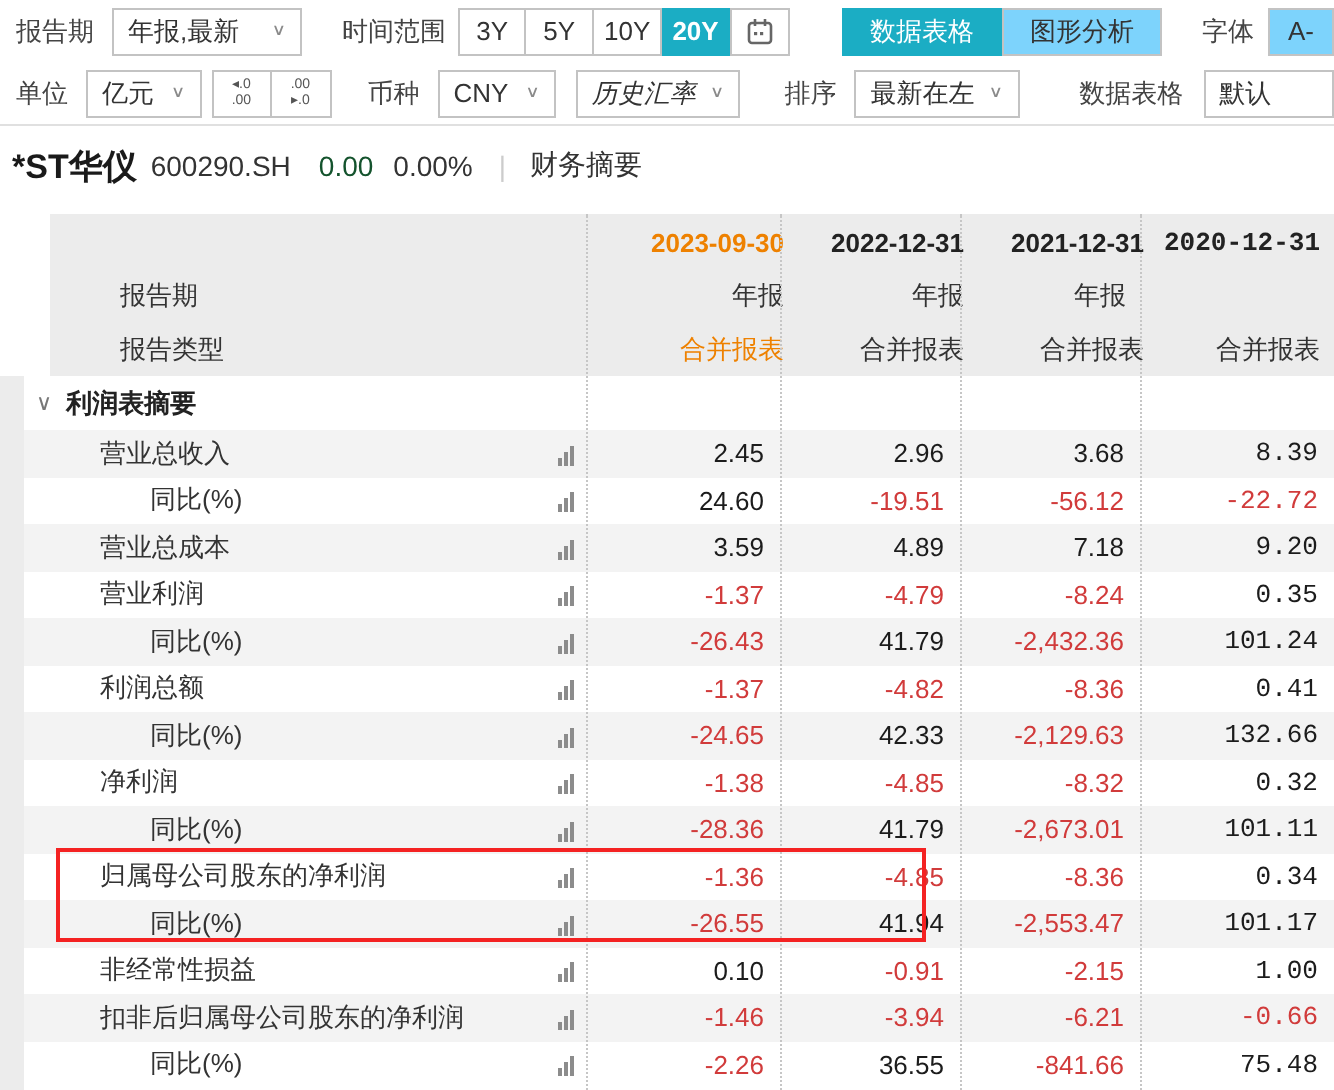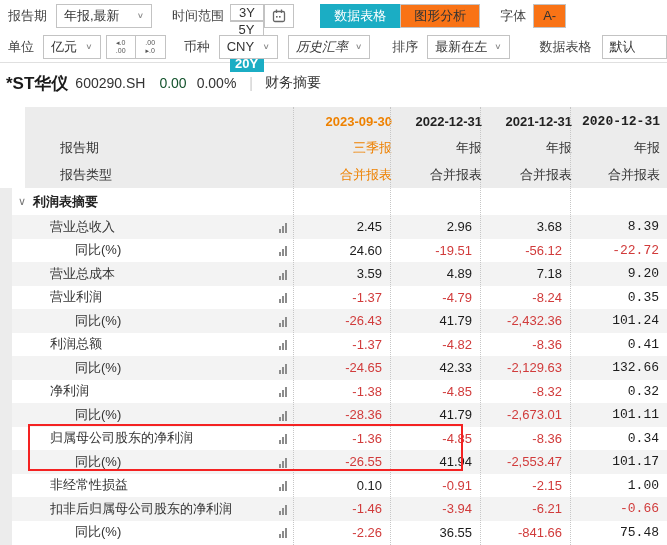--- a/index.html
+++ b/index.html
@@ -11,30 +11,30 @@
   }
   
   .trow { display:flex; align-items:center; height:31px; padding-left:8px; white-space:nowrap; }
   .toolbar-wrap { border-bottom:1px solid #e0e0e0; }
   .tlabel { color:#444; }
   .dd {
     display:inline-flex; align-items:center; justify-content:space-between;
     border:1px solid #c3c3c3; height:24px; padding:0 7px; background:#fff; cursor:pointer;
   }
   .chev { color:#8a8a8a; font-size:10px; margin-left:7px; transform:scaleY(.8); }
-  .seg { display:inline-flex; height:24px;flex-direction:column; }
+  .seg { display:inline-flex; height:24px; }
   .seg .opt {
     min-width:34px; padding:0 5px; display:flex; align-items:center; justify-content:center;
     border:1px solid #c3c3c3; border-left:none; cursor:pointer; background:#fff;
   }
   .seg .opt:first-child { border-left:1px solid #c3c3c3; }
   .seg .opt.sel { background:var(--teal); border-color:var(--teal); color:#fff;font-weight:bold; }
   .tab {
     display:inline-flex; align-items:center; justify-content:center;
-    height:24px; padding:0 13px; border:1px solid #c3c3c3; background:#f97316; cursor:pointer;
+    height:24px; padding:0 13px; border:1px solid #c3c3c3; background:#7dd3fc; cursor:pointer;
   }
   .tab.sel { background:var(--teal); border-color:var(--teal); color:#fff; }
   .icon-btn {
     width:30px; height:24px; border:1px solid #c3c3c3; background:#fff;
     display:inline-flex; align-items:center; justify-content:center; cursor:pointer;
   }
   .dec-group { display:inline-flex; height:24px; }
   .dec-btn {
     width:30px; border:1px solid #c3c3c3; border-left:none; background:#fff; cursor:pointer;
     font-size:7px; line-height:8px; color:#555; text-align:center; padding-top:3px;
@@ -156,21 +156,20 @@
   <div class="hdr-block">
       <div class="grid-h hdr-dates">
         <div class="hdr-lbl"></div>
         <div class="date-cell hl">2023-09-30</div>
         <div class="date-cell">2022-12-31</div>
         <div class="date-cell">2021-12-31</div>
         <div class="date-cell last-col">2020-12-31</div>
       </div>
       <div class="grid-h hdr-row">
         <div class="hdr-lbl">报告期</div>
-        <div class="hdr-cell hl">三季报</div>
         <div class="hdr-cell">年报</div>
         <div class="hdr-cell">年报</div>
         <div class="hdr-cell last-col">年报</div>
       </div>
       <div class="grid-h hdr-row2">
         <div class="hdr-lbl">报告类型</div>
         <div class="hdr-cell hl">合并报表</div>
         <div class="hdr-cell">合并报表</div>
         <div class="hdr-cell">合并报表</div>
         <div class="hdr-cell last-col">合并报表</div>

